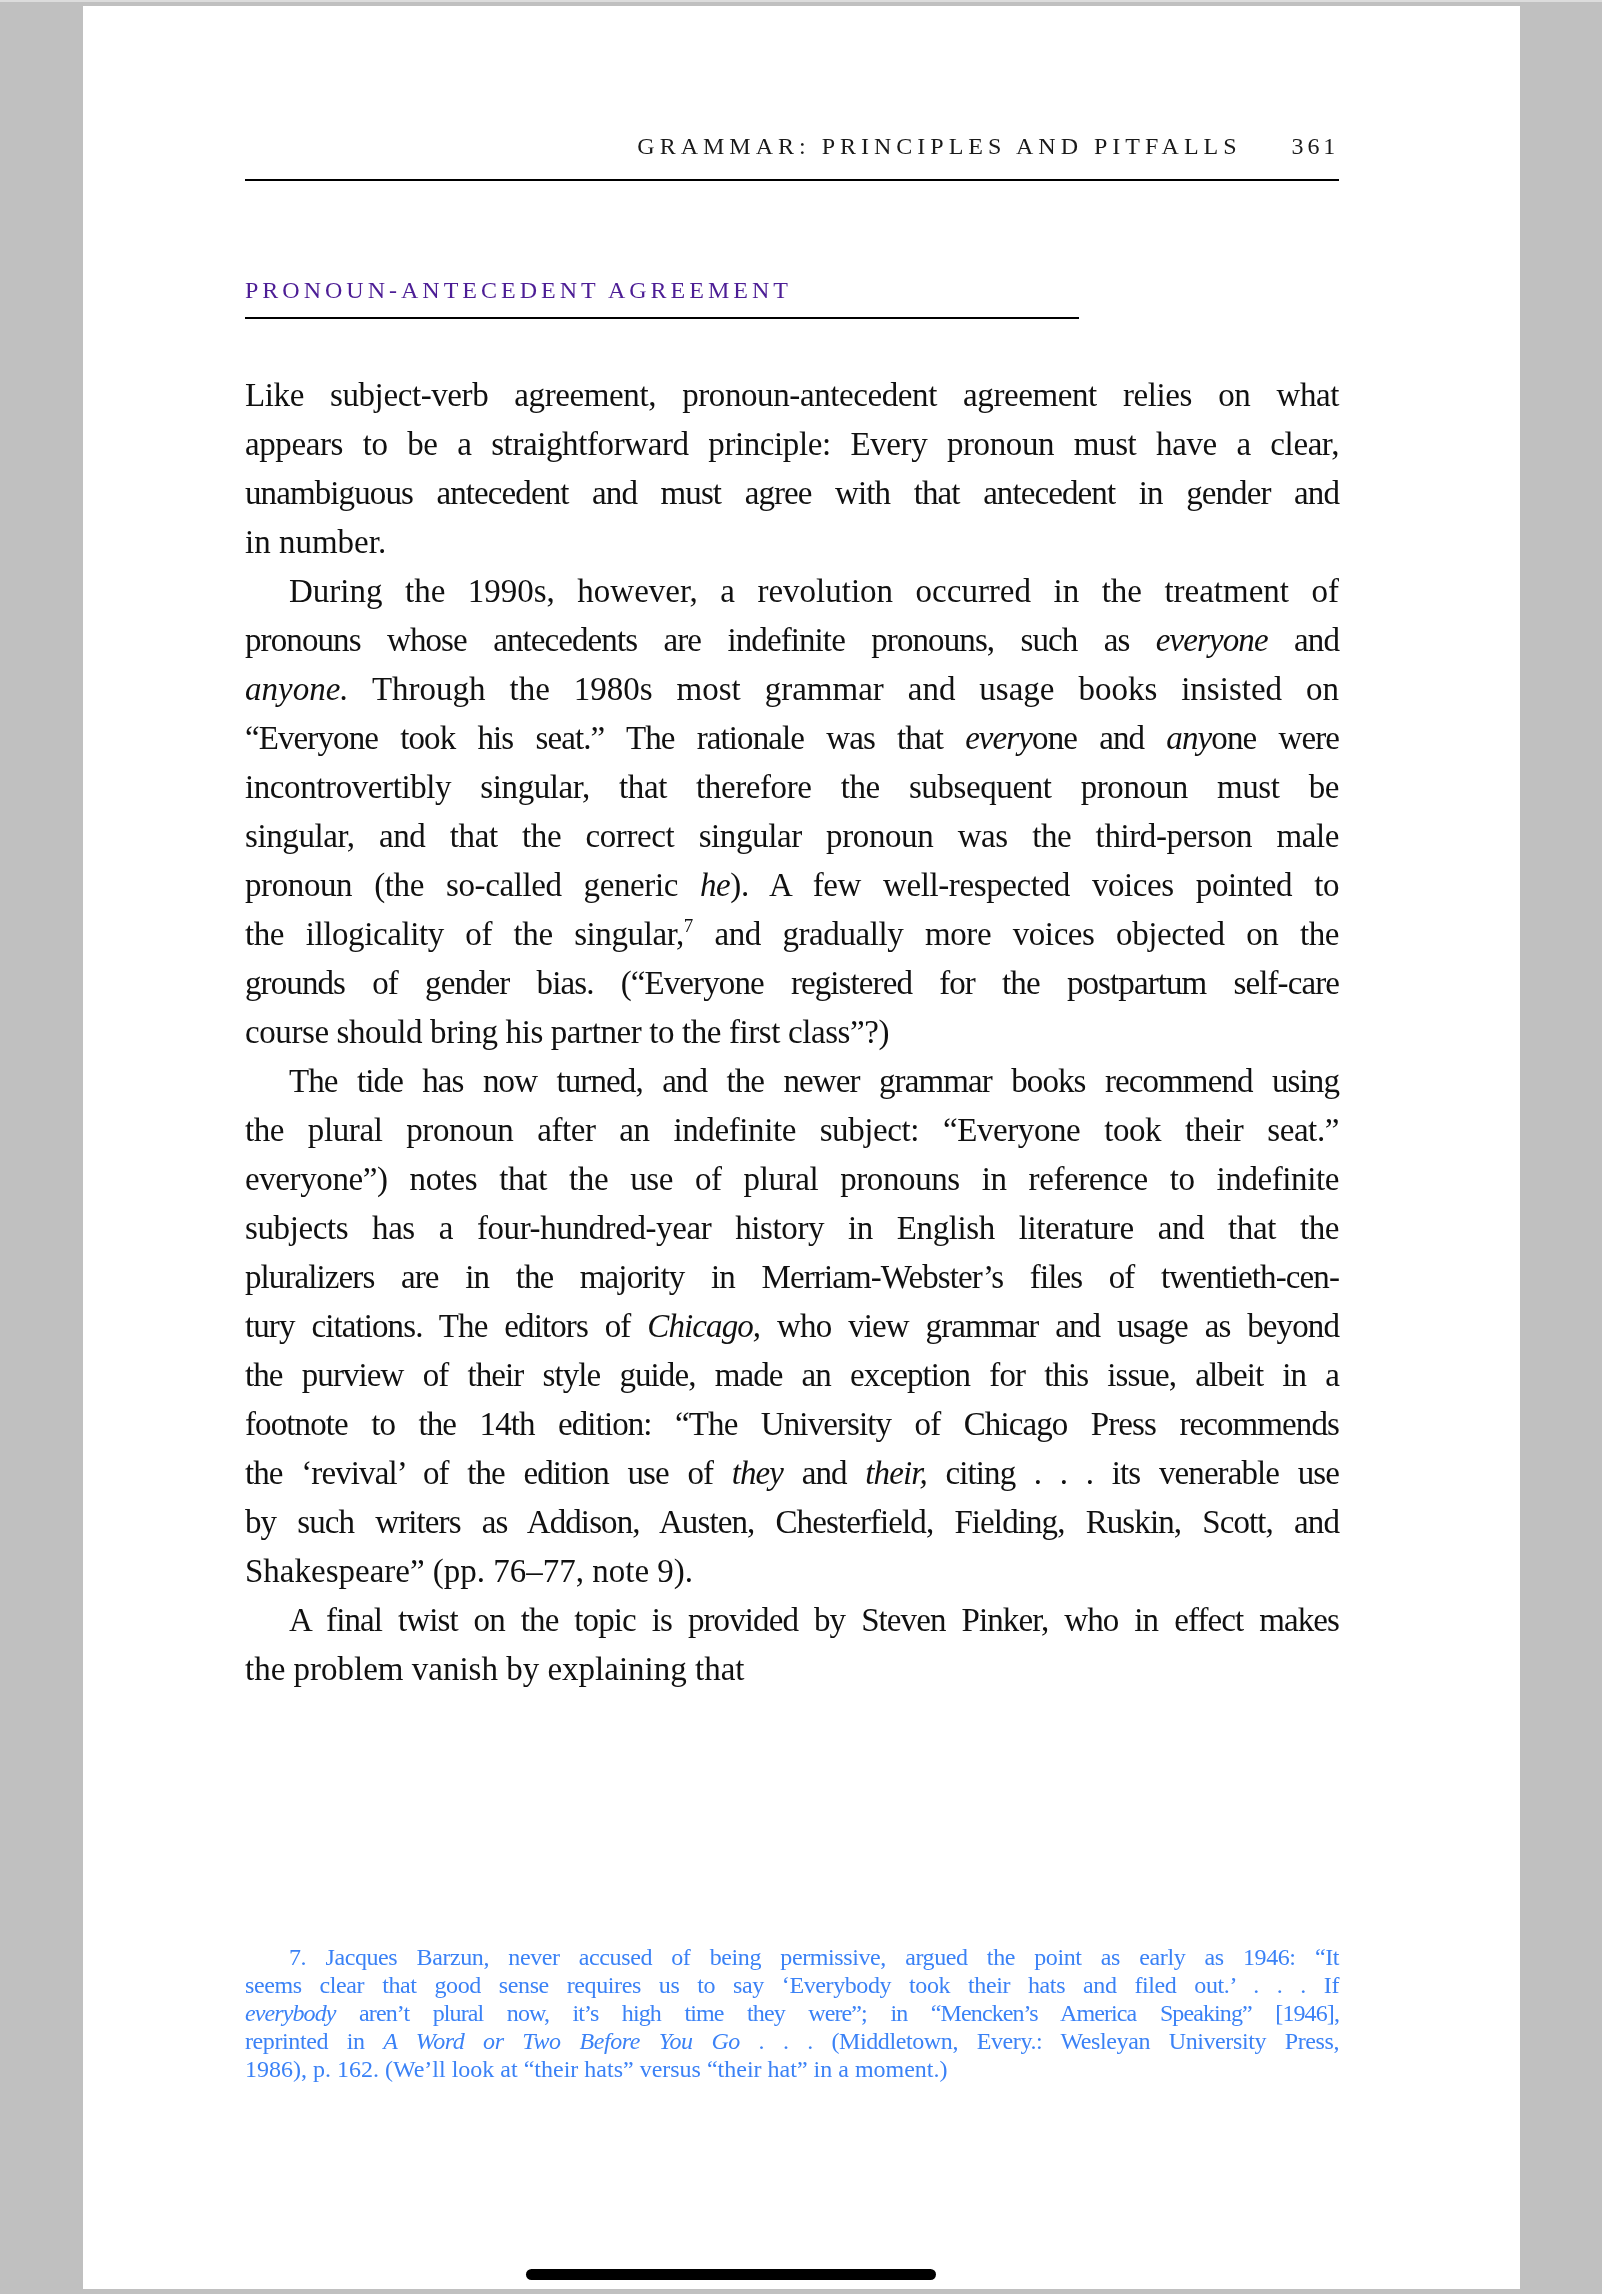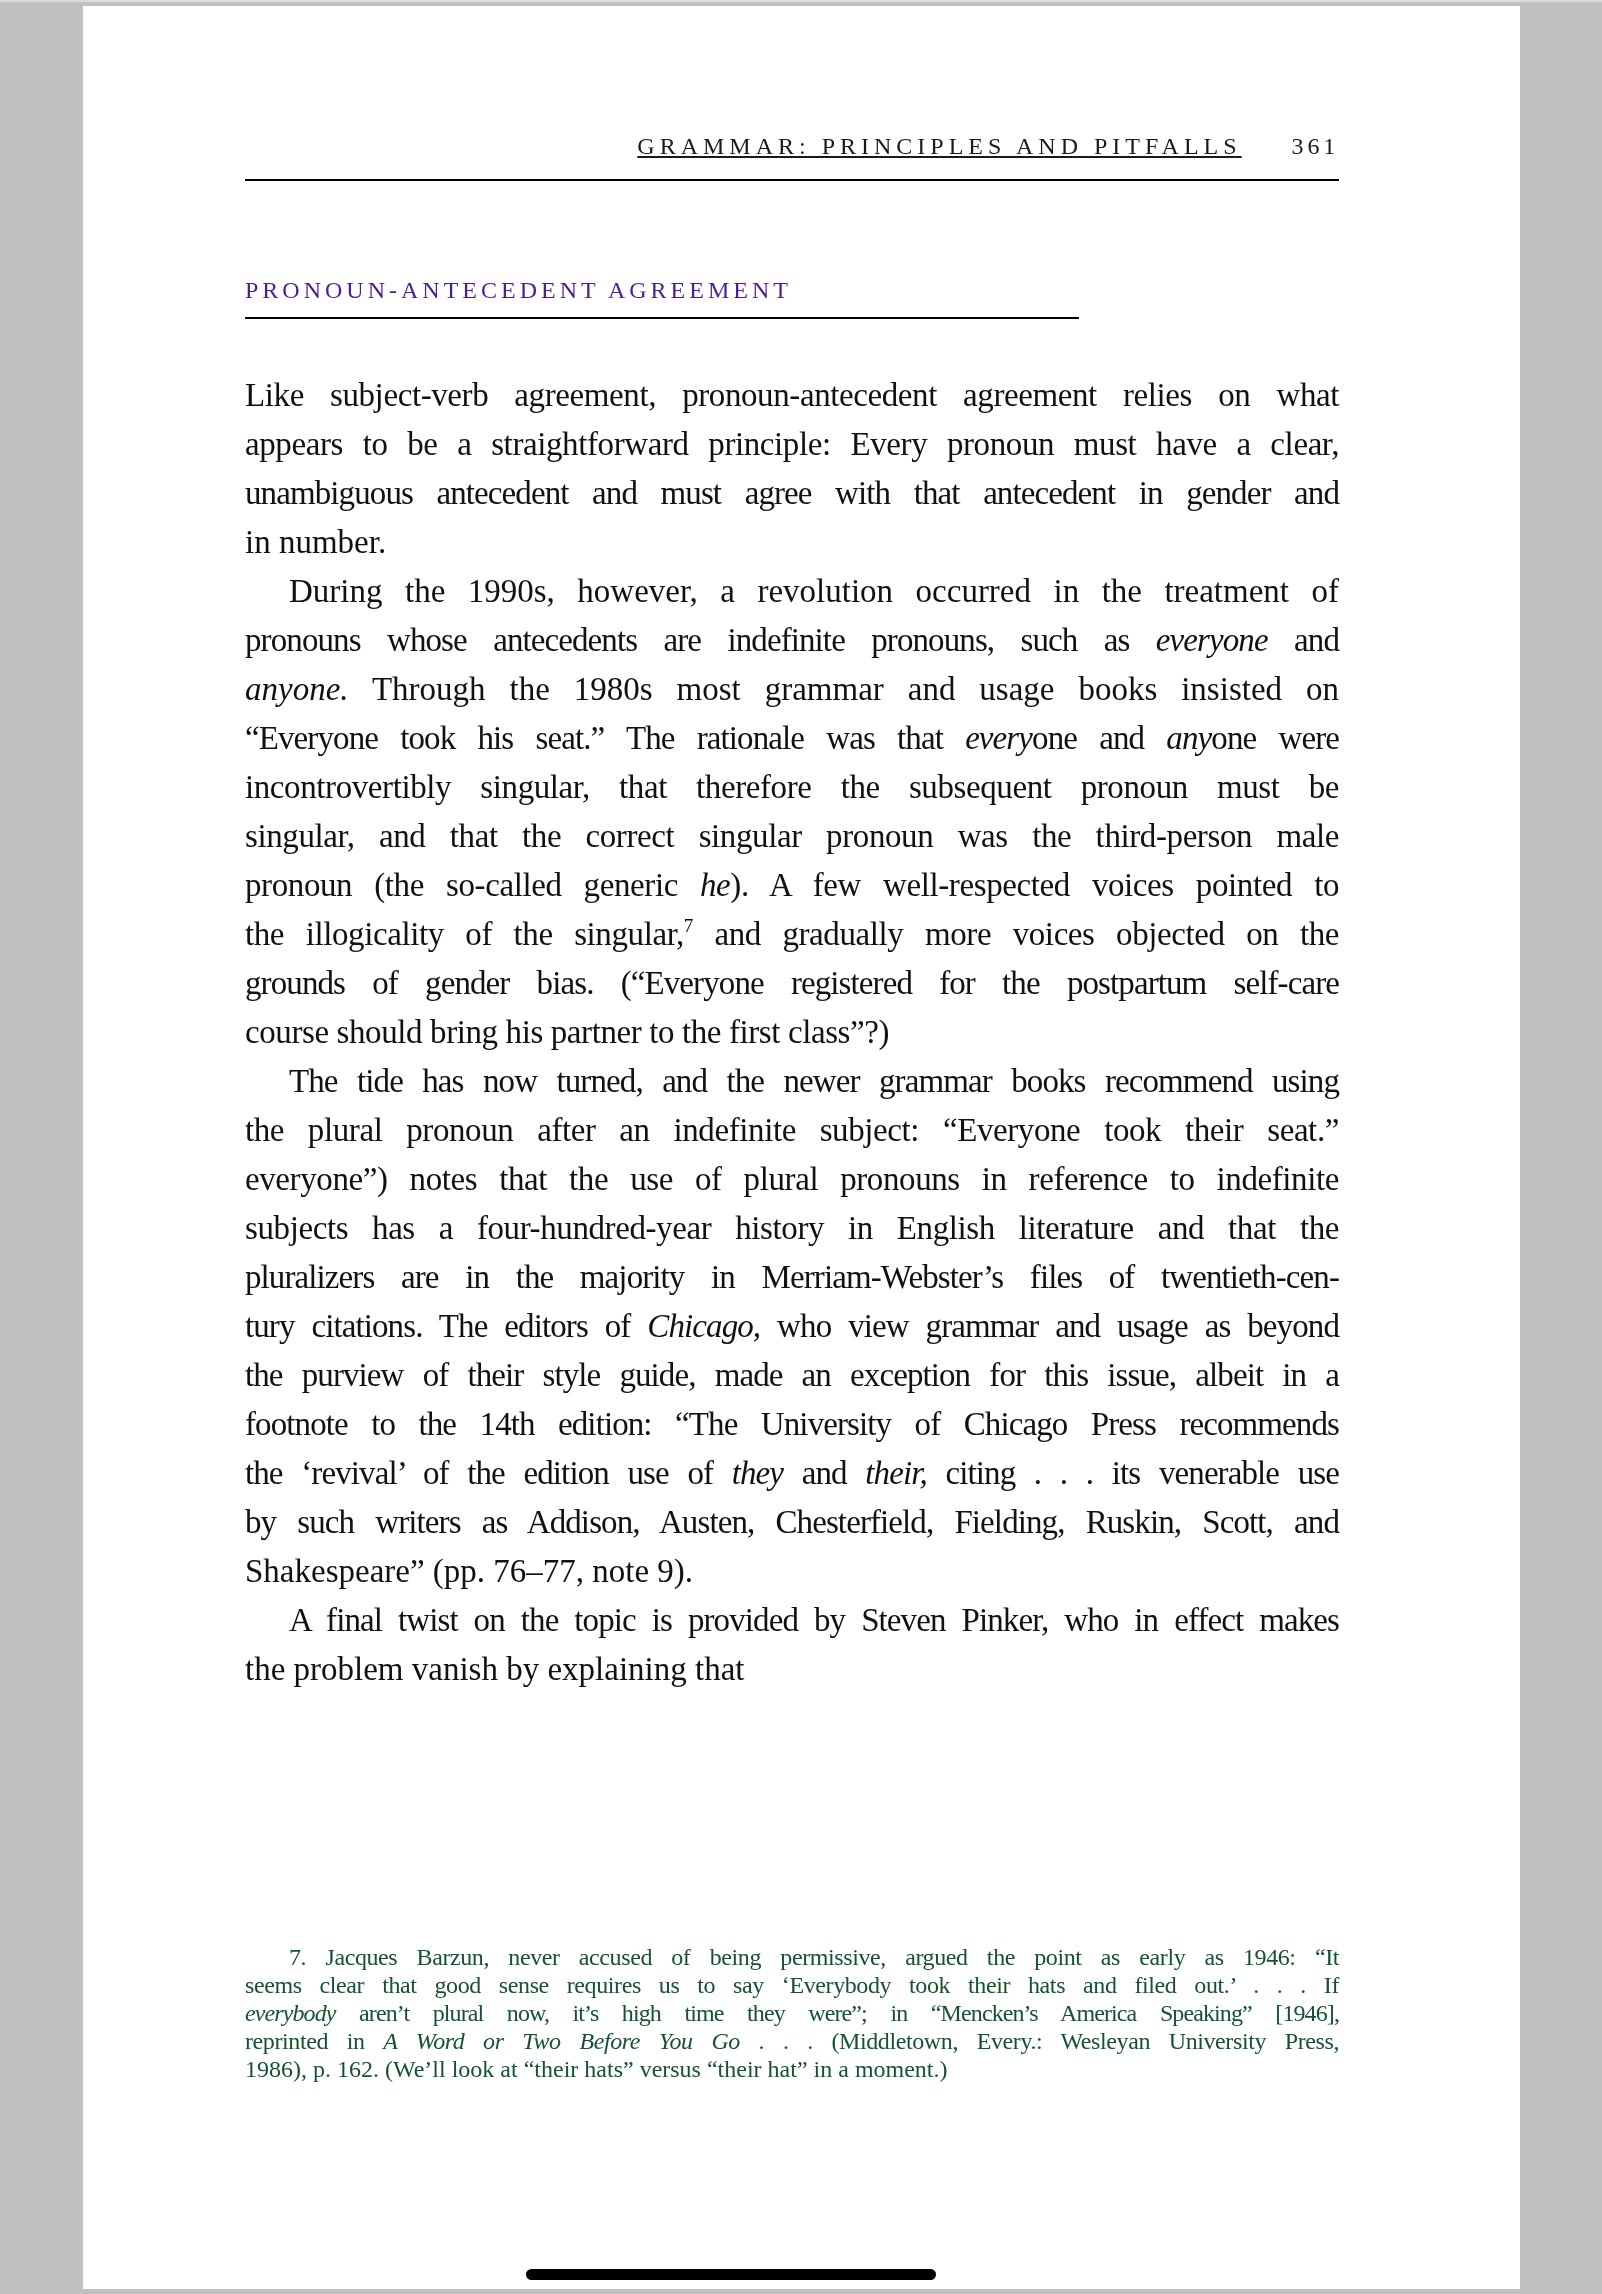--- a/index.html
+++ b/index.html
@@ -36,21 +36,20 @@
     width: 1094px;
     height: 38px;
     font-size: 24px;
     letter-spacing: 5px;
     text-align: right;
     color: #1a1a1a;
     white-space: nowrap;
   }
   .running-head .title {
     display: inline-block;
-    text-decoration: underline;
   }
   .running-head .folio {
     display: inline-block;
     margin-left: 50px;
     letter-spacing: 3.8px;
   }
   .head-rule {
     position: absolute;
     left: 162px;
     top: 173px;
@@ -111,21 +110,21 @@
     vertical-align: 13.4px;
     line-height: 0;
   }
   .footnote {
     position: absolute;
     left: 162px;
     top: 1937px;
     width: 1094px;
     font-size: 24px;
     line-height: 28px;
-    color: #14532d;
+    color: #3b82f6;
   }
   .footnote .line {
     height: 28px;
   }
   .home-indicator {
     position: absolute;
     left: 526px;
     top: 2269px;
     width: 410px;
     height: 10.6px;

